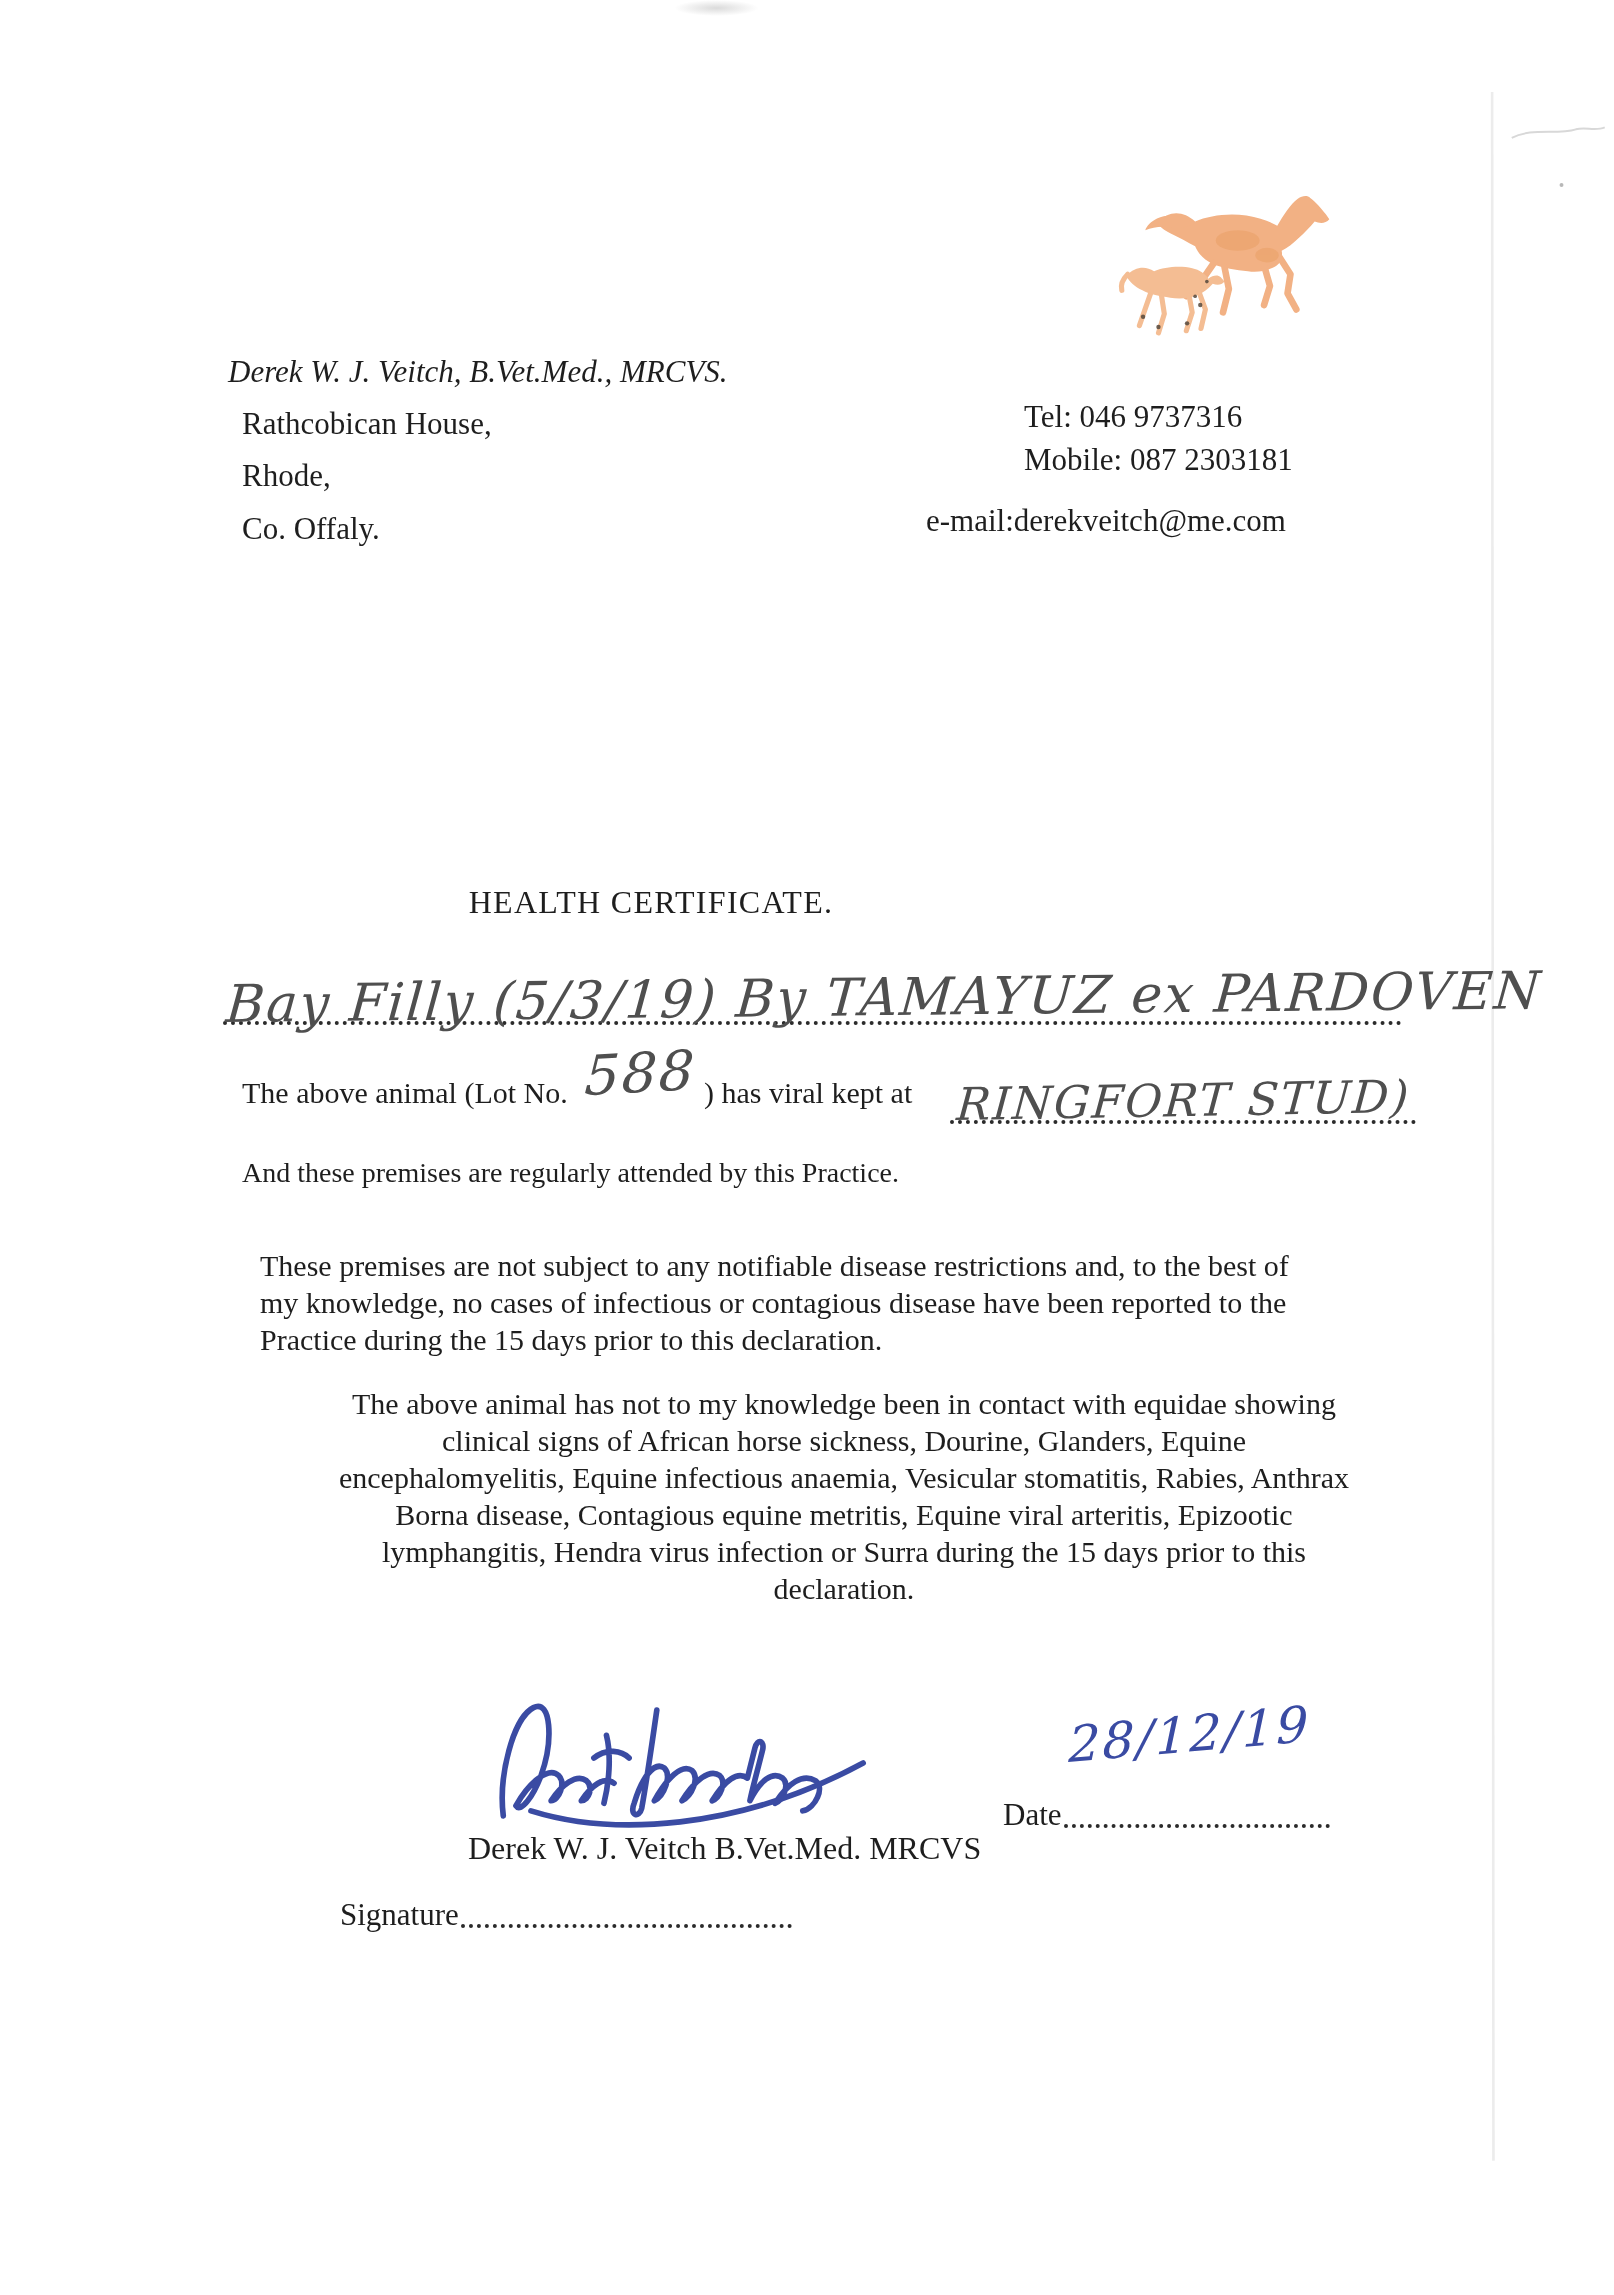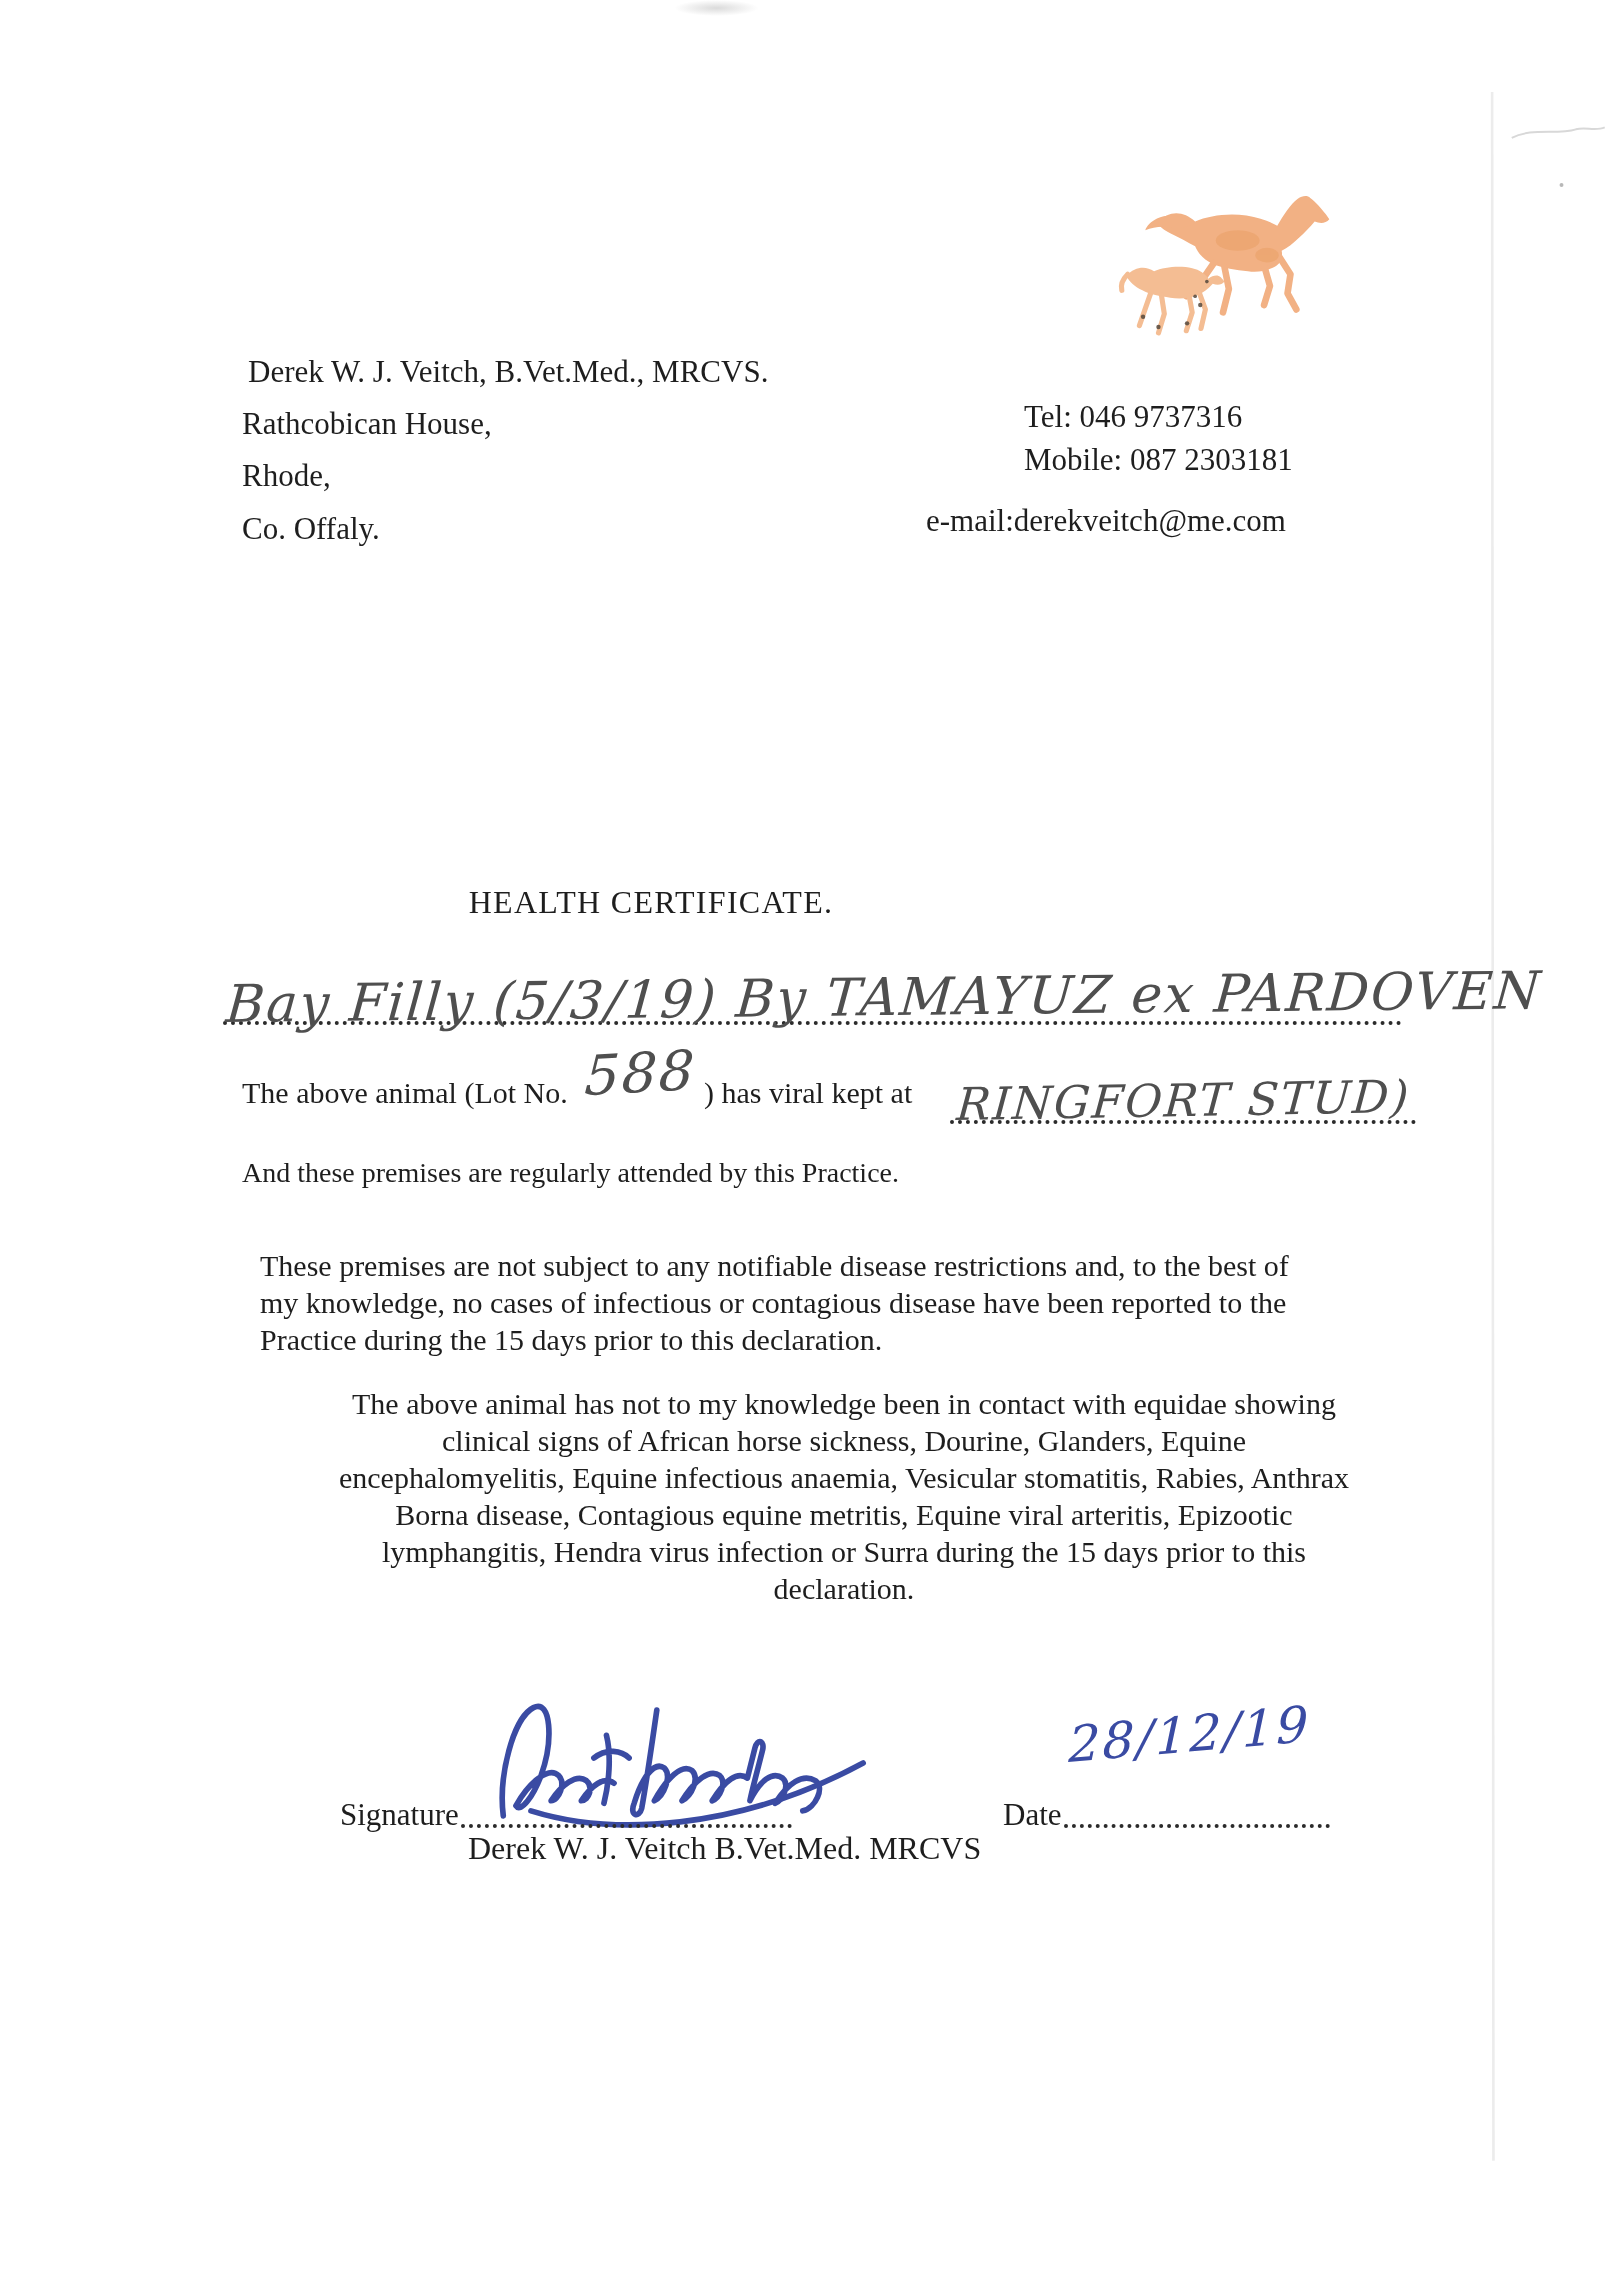--- a/index.html
+++ b/index.html
@@ -93,21 +93,21 @@
     <g fill="#55483c" opacity="0.85">
       <circle cx="119" cy="158" r="3"></circle>
       <circle cx="101" cy="183" r="3"></circle>
       <circle cx="62" cy="188" r="3"></circle>
       <circle cx="41" cy="174" r="3"></circle>
       <circle cx="128" cy="126" r="2.5"></circle>
       <circle cx="112" cy="146" r="2.5"></circle>
     </g>
   </svg>
 
-  <div class="abs printed lh" style="left:248px;top:346px;">Derek W. J. Veitch, B.Vet.Med., MRCVS.</div>
+  <div class="abs printed lh" style="left:228px;top:346px;font-style:italic;">Derek W. J. Veitch, B.Vet.Med., MRCVS.</div>
   <div class="abs printed lh" style="left:242px;top:398px;">Rathcobican House,</div>
   <div class="abs printed lh" style="left:242px;top:450px;">Rhode,</div>
   <div class="abs printed lh" style="left:242px;top:503px;">Co. Offaly.</div>
 
   <div class="abs printed lh" style="left:1024px;top:399px;line-height:35px;">Tel: 046 9737316</div>
   <div class="abs printed lh" style="left:1024px;top:442px;line-height:35px;">Mobile: 087 2303181</div>
   <div class="abs printed lh" style="left:926px;top:503px;line-height:35px;">e-mail:derekveitch@me.com</div>
 
   <div class="abs printed title" style="left:0;top:884px;width:1302px;text-align:center;">HEALTH CERTIFICATE.</div>
 
@@ -149,21 +149,21 @@
                C166 76 178 66 186 72 C192 77 186 90 180 92
                C190 76 200 68 208 74 L214 50 C216 42 222 44 220 52
                C216 68 212 82 210 92 C218 76 228 68 236 74
                C242 79 236 92 230 94 C240 78 252 70 262 76 C270 81 262 98 252 100"></path>
       <path d="M36 100 C100 120 200 116 300 62"></path>
     </g>
   </svg>
 
   <div class="abs hand hand-blue date-hand">28/12/19</div>
 
-  <div class="abs label-line" style="left:340px;top:1792px;width:452px;height:41px;">
+  <div class="abs label-line" style="left:340px;top:1892px;width:452px;height:41px;">
     <span class="printed body-txt" style="font-size:31px;">Signature</span>
     <span class="dots"></span>
   </div>
 
   <div class="abs label-line" style="left:1003px;top:1792px;width:327px;height:41px;">
     <span class="printed body-txt" style="font-size:31px;margin-top:28px;">Date</span>
     <span class="dots"></span>
   </div>
 
   <div class="abs printed" style="left:468px;top:1830px;font-size:32px;">Derek W. J. Veitch B.Vet.Med. MRCVS</div>

